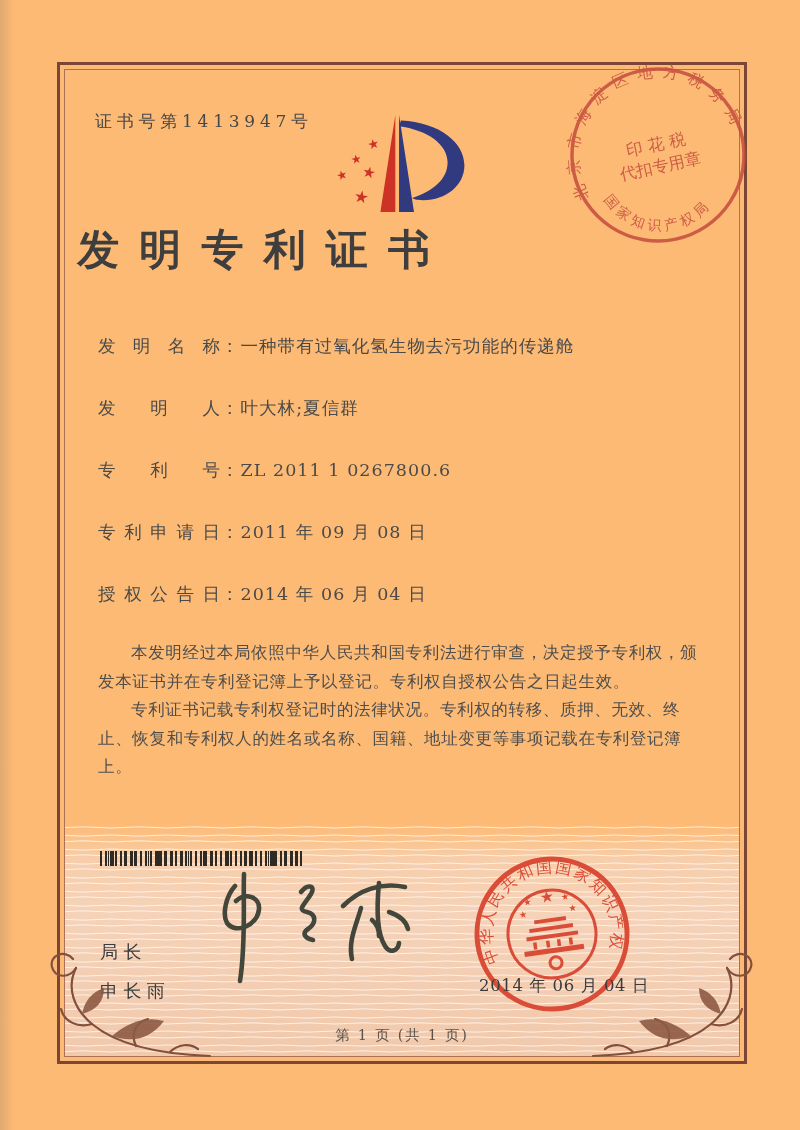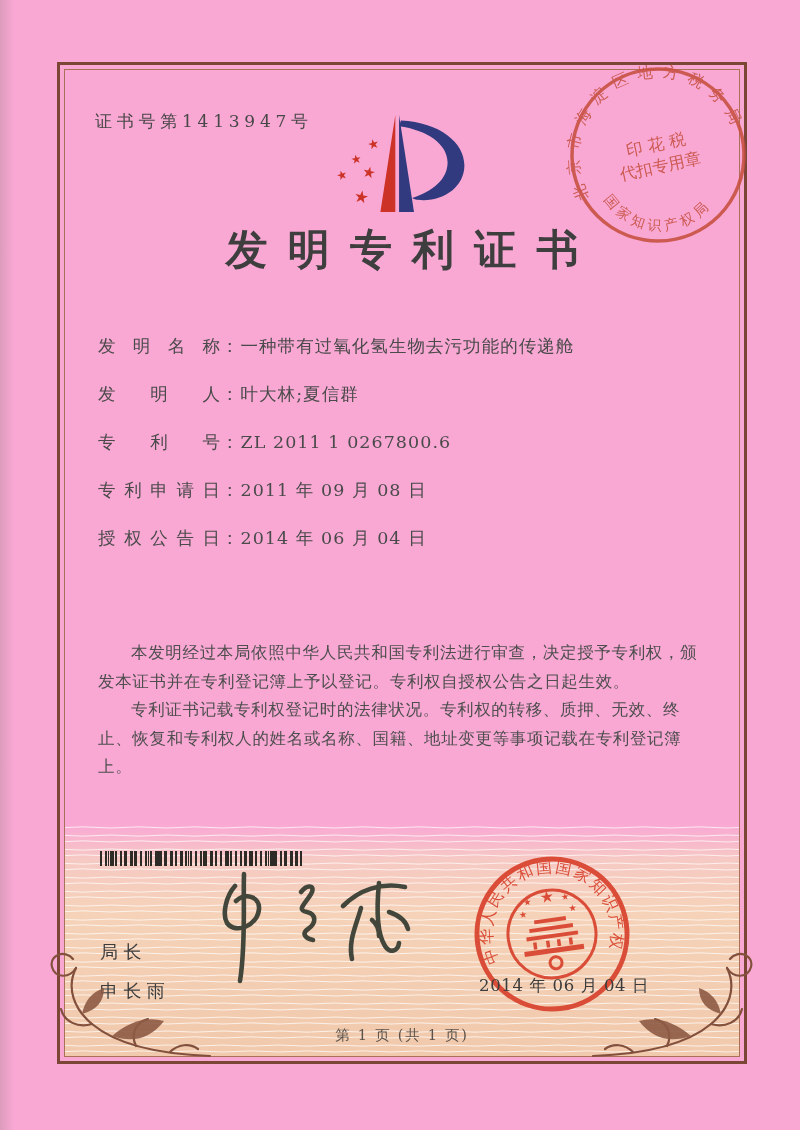--- a/index.html
+++ b/index.html
@@ -1,19 +1,19 @@
 <!DOCTYPE html>
 <html><head>
 <meta charset="utf-8">
 <style>
   * { margin:0; padding:0; box-sizing:border-box; }
   html,body { background:#e8e8e8; }
   .page {
     position:relative; width:800px; height:1130px; margin:0 auto;
-    background:#f9a8d4; overflow:hidden;
+    background:#fdba74; overflow:hidden;
     font-family:"DejaVu Serif","Liberation Serif",serif;
   }
   .page::before{ 
     content:""; position:absolute; left:0; top:0; bottom:0; width:14px;
     background:linear-gradient(90deg, rgba(120,110,100,.22), rgba(120,110,100,0));
     z-index:9; pointer-events:none;
   }
   .frame-outer{
     position:absolute; left:57px; top:62px; width:690px; height:1002px;
     border:3px solid #7c4636; z-index:2;
@@ -23,26 +23,26 @@
     border:1px solid #aa7159; z-index:2;
   }
   .cert-number{
     position:absolute; left:95px; top:110px; z-index:4;
     font-size:17px; color:#474747; letter-spacing:.28em; white-space:nowrap;
   }
   .logo{ position:absolute; left:330px; top:108px; z-index:4; }
   .tax-stamp{ position:absolute; left:563px; top:60px; z-index:6; opacity:.88; }
   .patent-title{
     position:absolute; left:57px; top:222px; width:690px; z-index:4;
-    text-align:center; font-size:42px; font-weight:600; color:#3e3e3e;
+    font-size:42px; font-weight:600; color:#3e3e3e;
     letter-spacing:.48em; text-indent:.48em; white-space:nowrap;
   }
   .fields{
     position:absolute; left:98px; top:334px; width:600px; z-index:4;
-    display:flex; flex-direction:column; gap:24px;
+    display:flex; flex-direction:column; gap:38px;
   }
   .field-row{ font-size:17.5px; color:#4a4a4a; white-space:nowrap; }
   .f-label{
     display:inline-block; width:122px; text-align:justify; text-align-last:justify;
     vertical-align:bottom;
   }
   .f-colon{ margin:0 2px 0 1px; }
   .f-value{ letter-spacing:.06em; }
   .body-paragraphs{
     position:absolute; left:98px; top:639px; width:616px; z-index:4;

